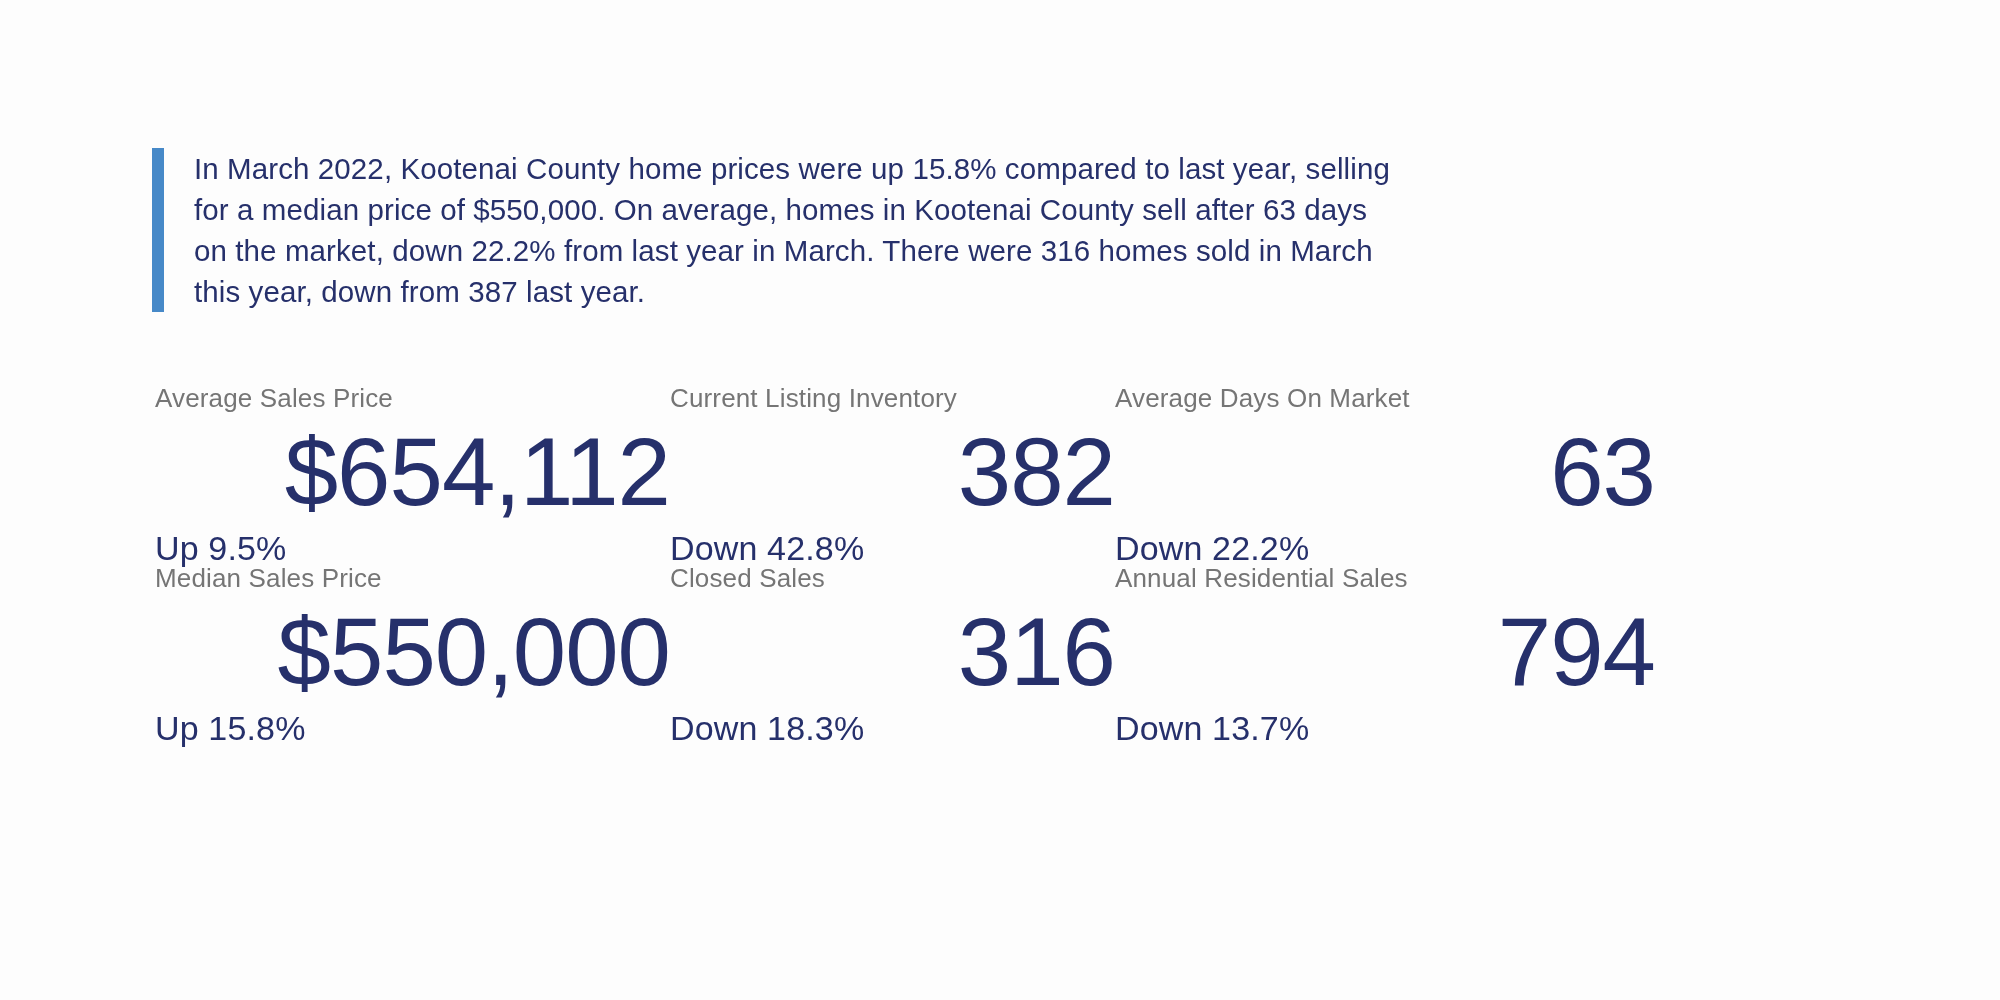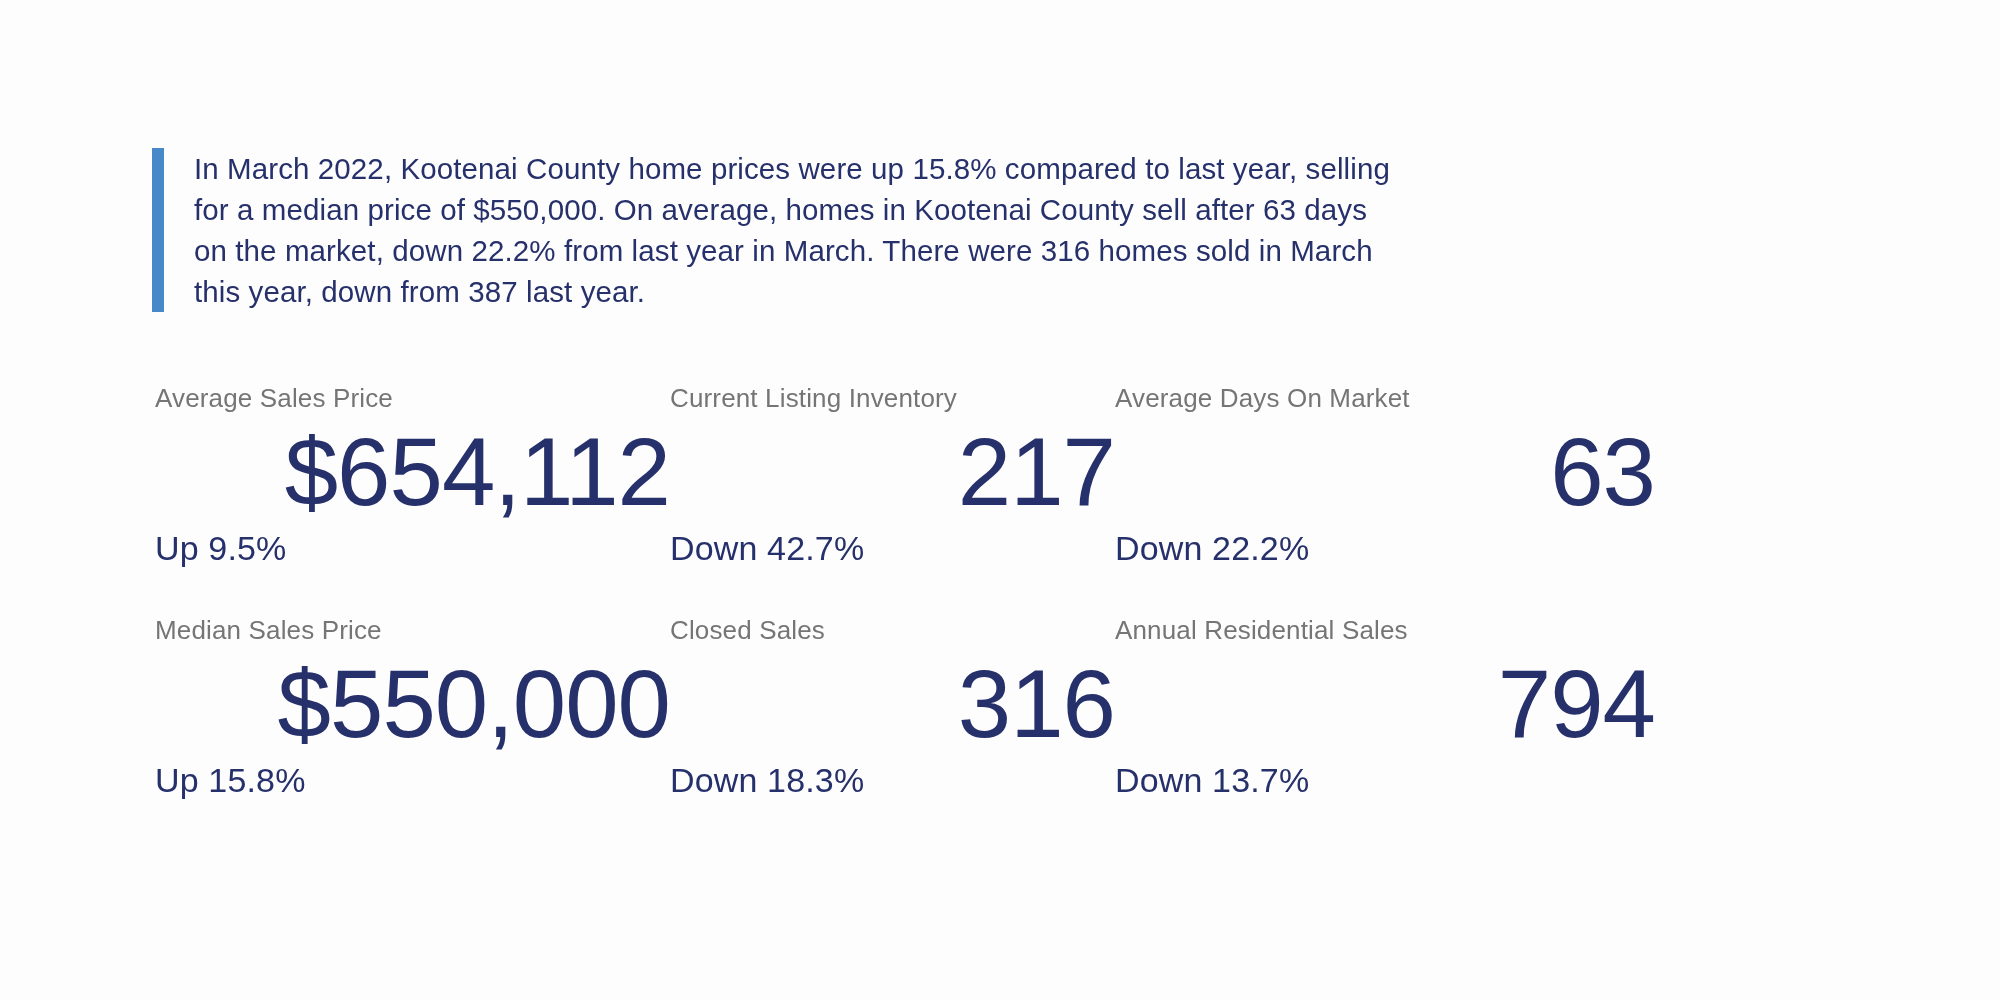--- a/index.html
+++ b/index.html
@@ -49,21 +49,20 @@
 
   
   .stats {
     position: absolute;
     left: 155px;
     top: 383px;
     width: 1500px;
     display: grid;
     grid-template-columns: 515px 445px 540px;
     grid-auto-rows: auto;
-    row-gap: 52px;
   }
 
   .stat {
     display: block;
   }
   .stat-label {
     font-size: 26px;
     line-height: 30px;
     color: #757575;
     font-weight: 400;
@@ -102,22 +101,22 @@
   <div class="stats">
 
     <div class="stat">
       <div class="stat-label">Average Sales Price</div>
       <div class="stat-value">$654,112</div>
       <div class="stat-change">Up 9.5%</div>
     </div>
 
     <div class="stat">
       <div class="stat-label">Current Listing Inventory</div>
-      <div class="stat-value">217</div>
-      <div class="stat-change">Down 42.7%</div>
+      <div class="stat-value">382</div>
+      <div class="stat-change">Down 42.8%</div>
     </div>
 
     <div class="stat">
       <div class="stat-label">Average Days On Market</div>
       <div class="stat-value">63</div>
       <div class="stat-change">Down 22.2%</div>
     </div>
 
     <div class="stat">
       <div class="stat-label">Median Sales Price</div>

